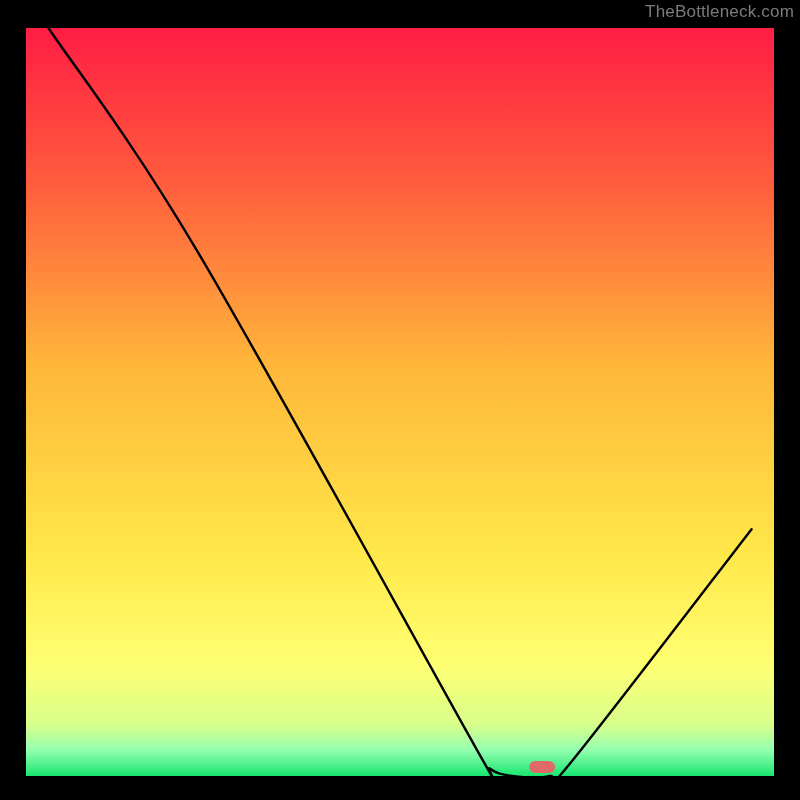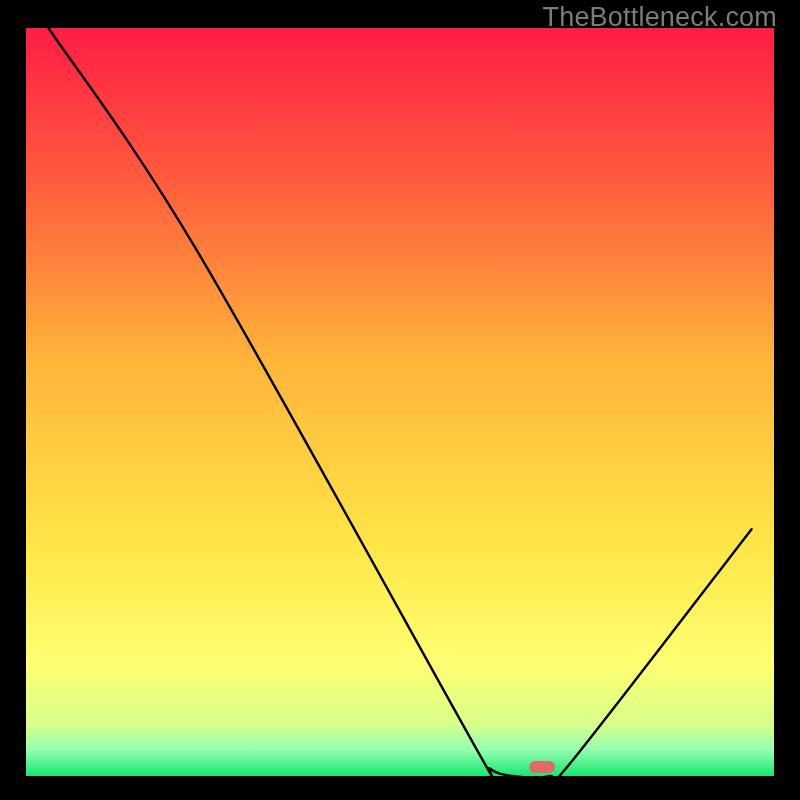--- a/index.html
+++ b/index.html
@@ -13,23 +13,23 @@
   }
   .frame {
     position: relative;
     width: 800px;
     height: 800px;
     background: #000;
   }
   .watermark {
     position: absolute;
     top: 2px;
-    right: 23px;
+    right: 6px;
     color: #7b7b7b;
-    font-size: 27px;
+    font-size: 17px;
     font-weight: 500;
     letter-spacing: 0.2px;
     z-index: 20;
     user-select: none;
   }
   svg {
     position: absolute;
     left: 0;
     top: 0;
   }

